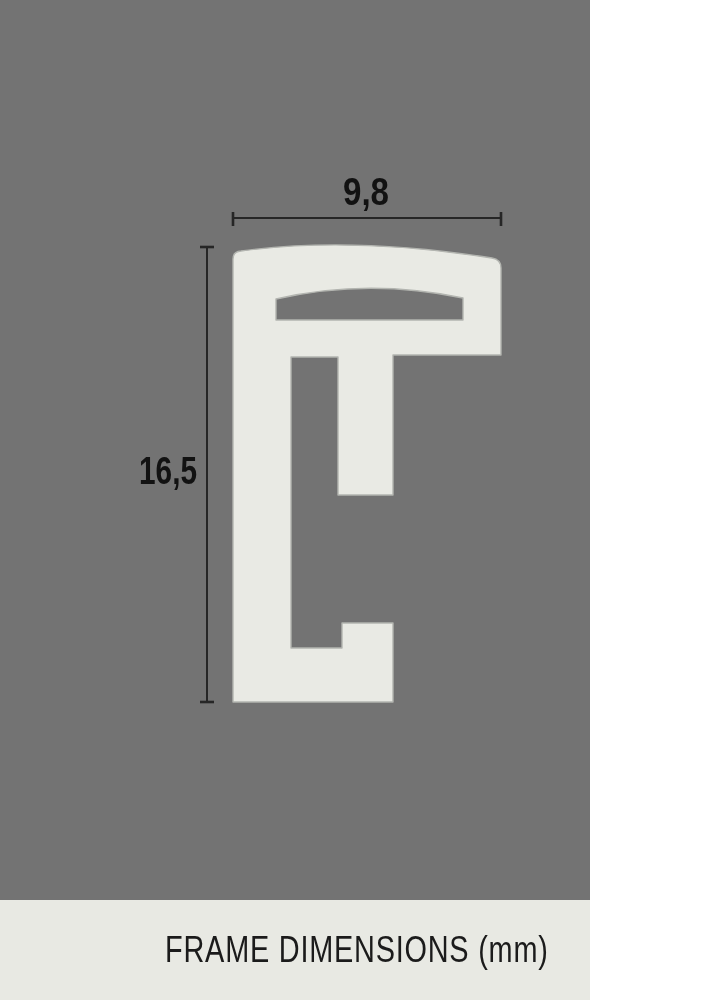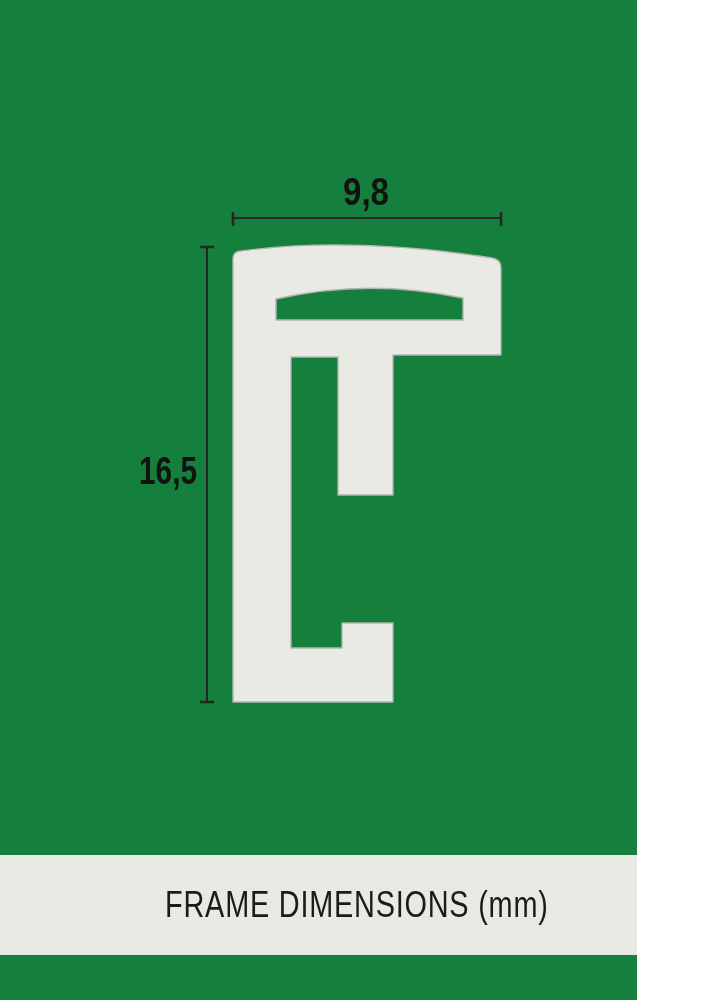--- a/index.html
+++ b/index.html
@@ -2,23 +2,23 @@
 <html><head>
 <meta charset="utf-8">
 <style>
   html, body {
     margin: 0;
     padding: 0;
     background: #ffffff;
   }
   .canvas {
     position: relative;
-    width: 637px;
+    width: 590px;
     height: 1000px;
-    background: #15803d;
+    background: #737373;
     overflow: hidden;
     font-family: "Liberation Sans", sans-serif;
   }
   .diagram {
     position: absolute;
     left: 0;
     top: 0;
     width: 714px;
     height: 900px;
     display: block;
@@ -41,21 +41,21 @@
   }
   .dim-label {
     fill: #121212;
     font-family: "Liberation Sans", sans-serif;
     font-size: 38px;
     font-weight: 700;
   }
   .footer {
     position: absolute;
     left: 0;
-    top: 855px;
+    top: 900px;
     width: 714px;
     height: 100px;
     background: #e8e9e3;
     display: flex;
     align-items: center;
     justify-content: center;
   }
   .footer-text {
     display: inline-block;
     color: #1b1b1b;

